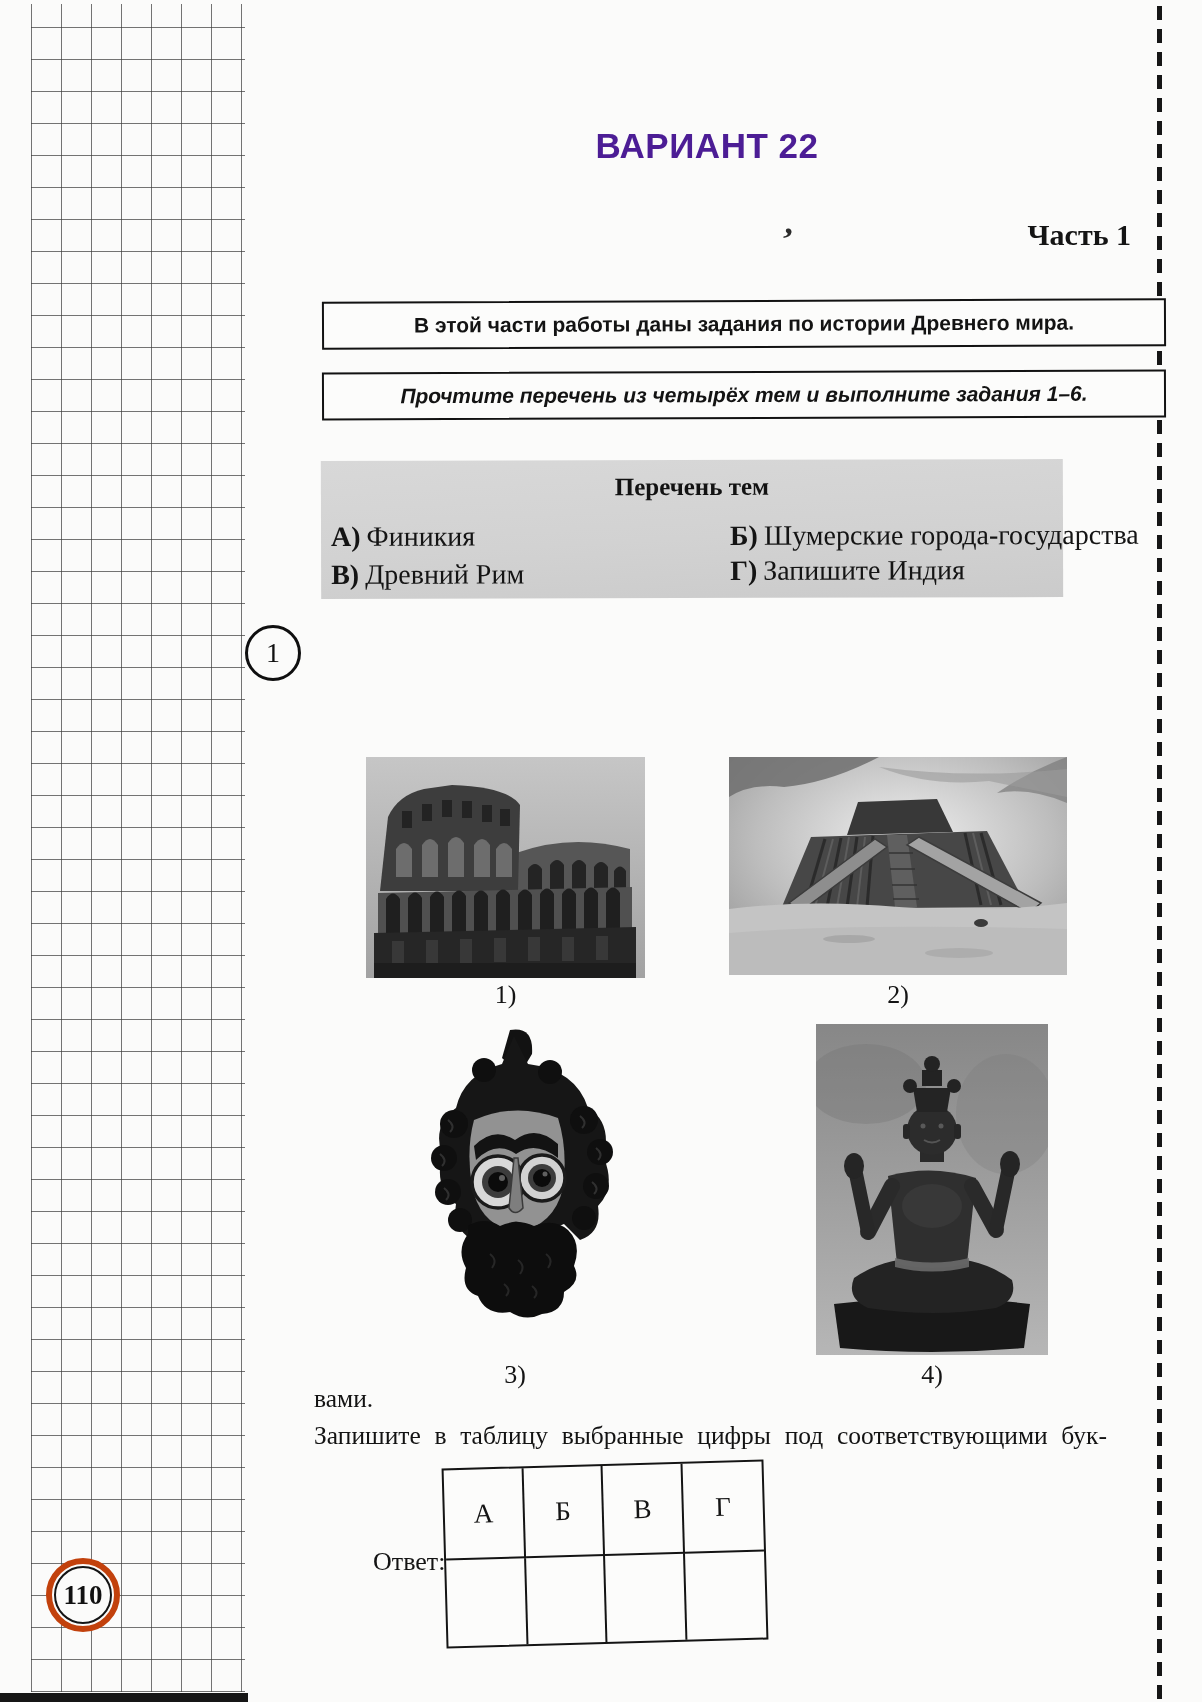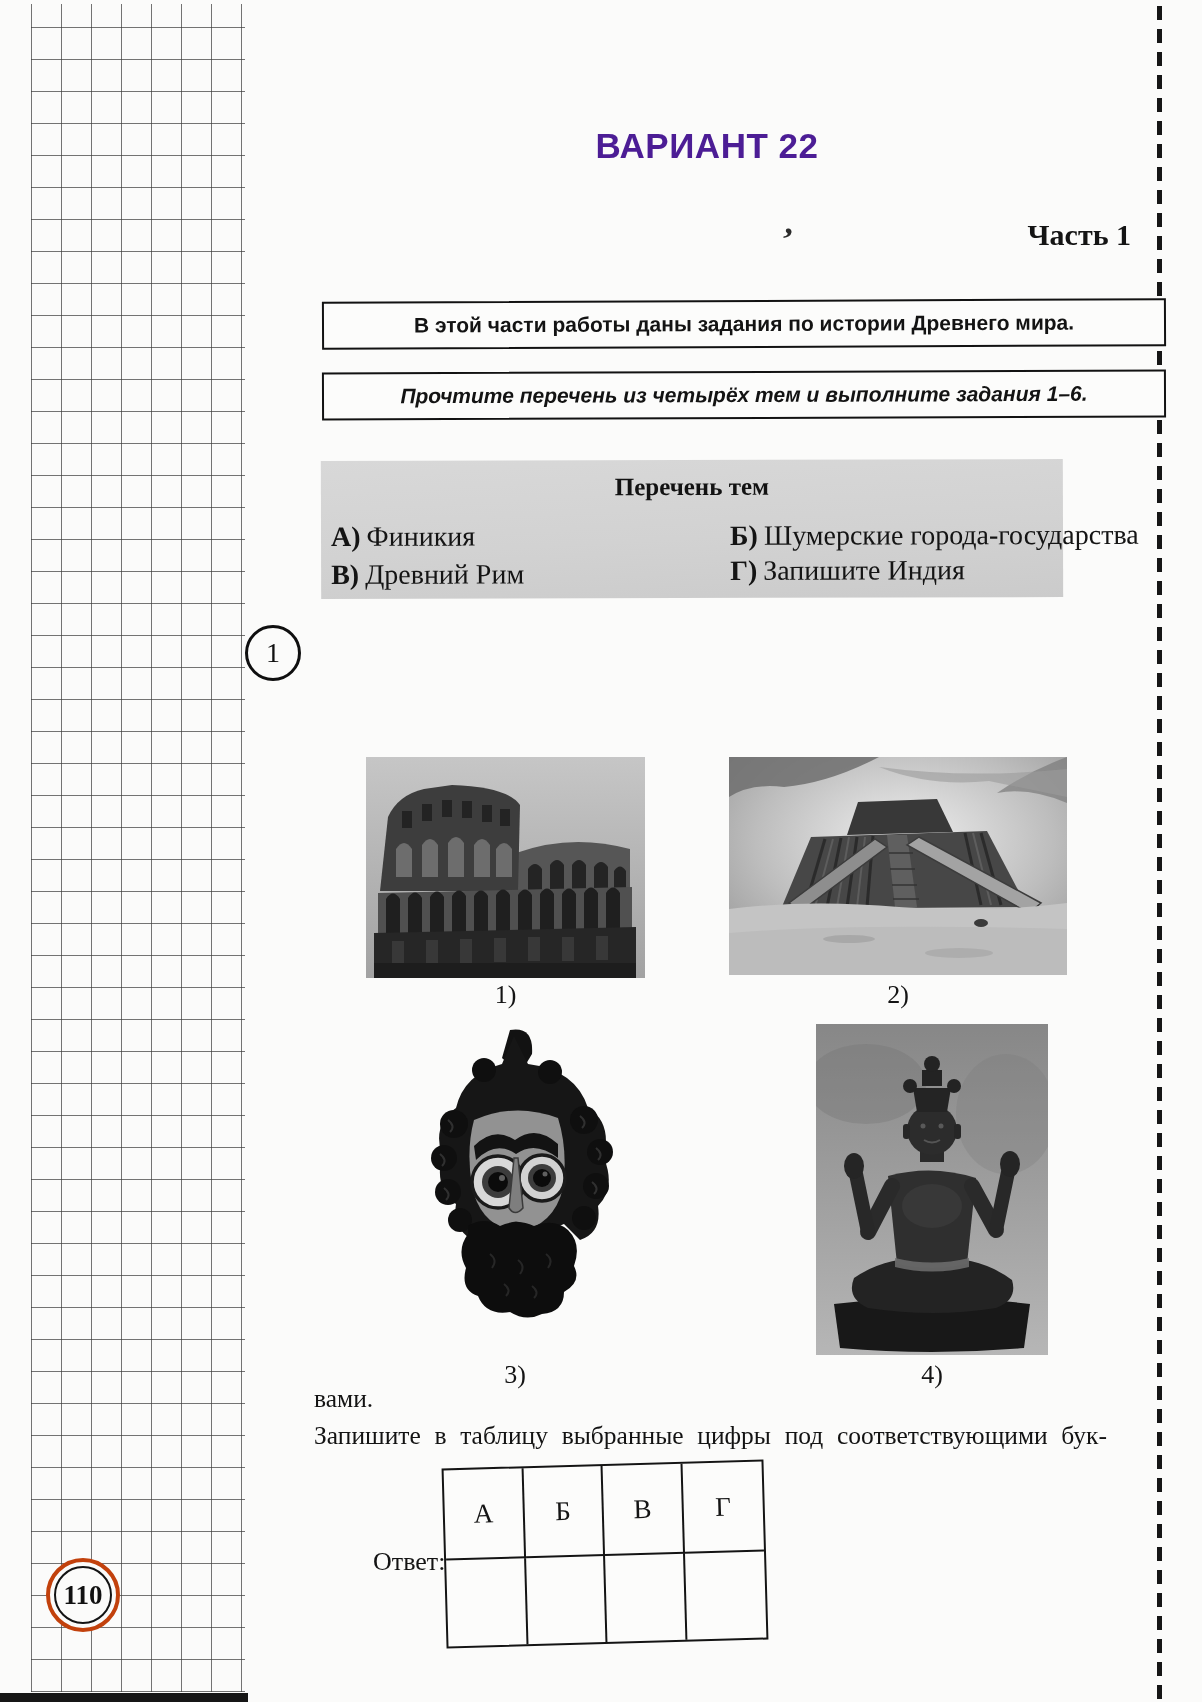--- a/index.html
+++ b/index.html
@@ -96,21 +96,21 @@
   .at-cell{
     display:flex;align-items:center;justify-content:center;
     font-size:27px;color:#141414;
     border-right:2px solid #141414;border-bottom:2px solid #141414;
   }
   .at-cell:nth-child(4n){border-right:none;}
   .at-cell:nth-child(n+5){border-bottom:none;}
   
   .page-circle{
     position:absolute;left:46px;top:1558px;width:74px;height:74px;
-    border:4px solid #c2410c;border-radius:50%;background:#fbfbfa;
+    border:6px solid #c2410c;border-radius:50%;background:#fbfbfa;
     box-sizing:border-box;display:flex;align-items:center;justify-content:center;
   }
   .page-circle-inner{
     width:58px;height:58px;border:2.5px solid #141414;border-radius:50%;
     box-sizing:border-box;display:flex;align-items:center;justify-content:center;
     font-weight:700;font-size:27px;color:#111;
   }
 </style>
 </head>
 <body>

